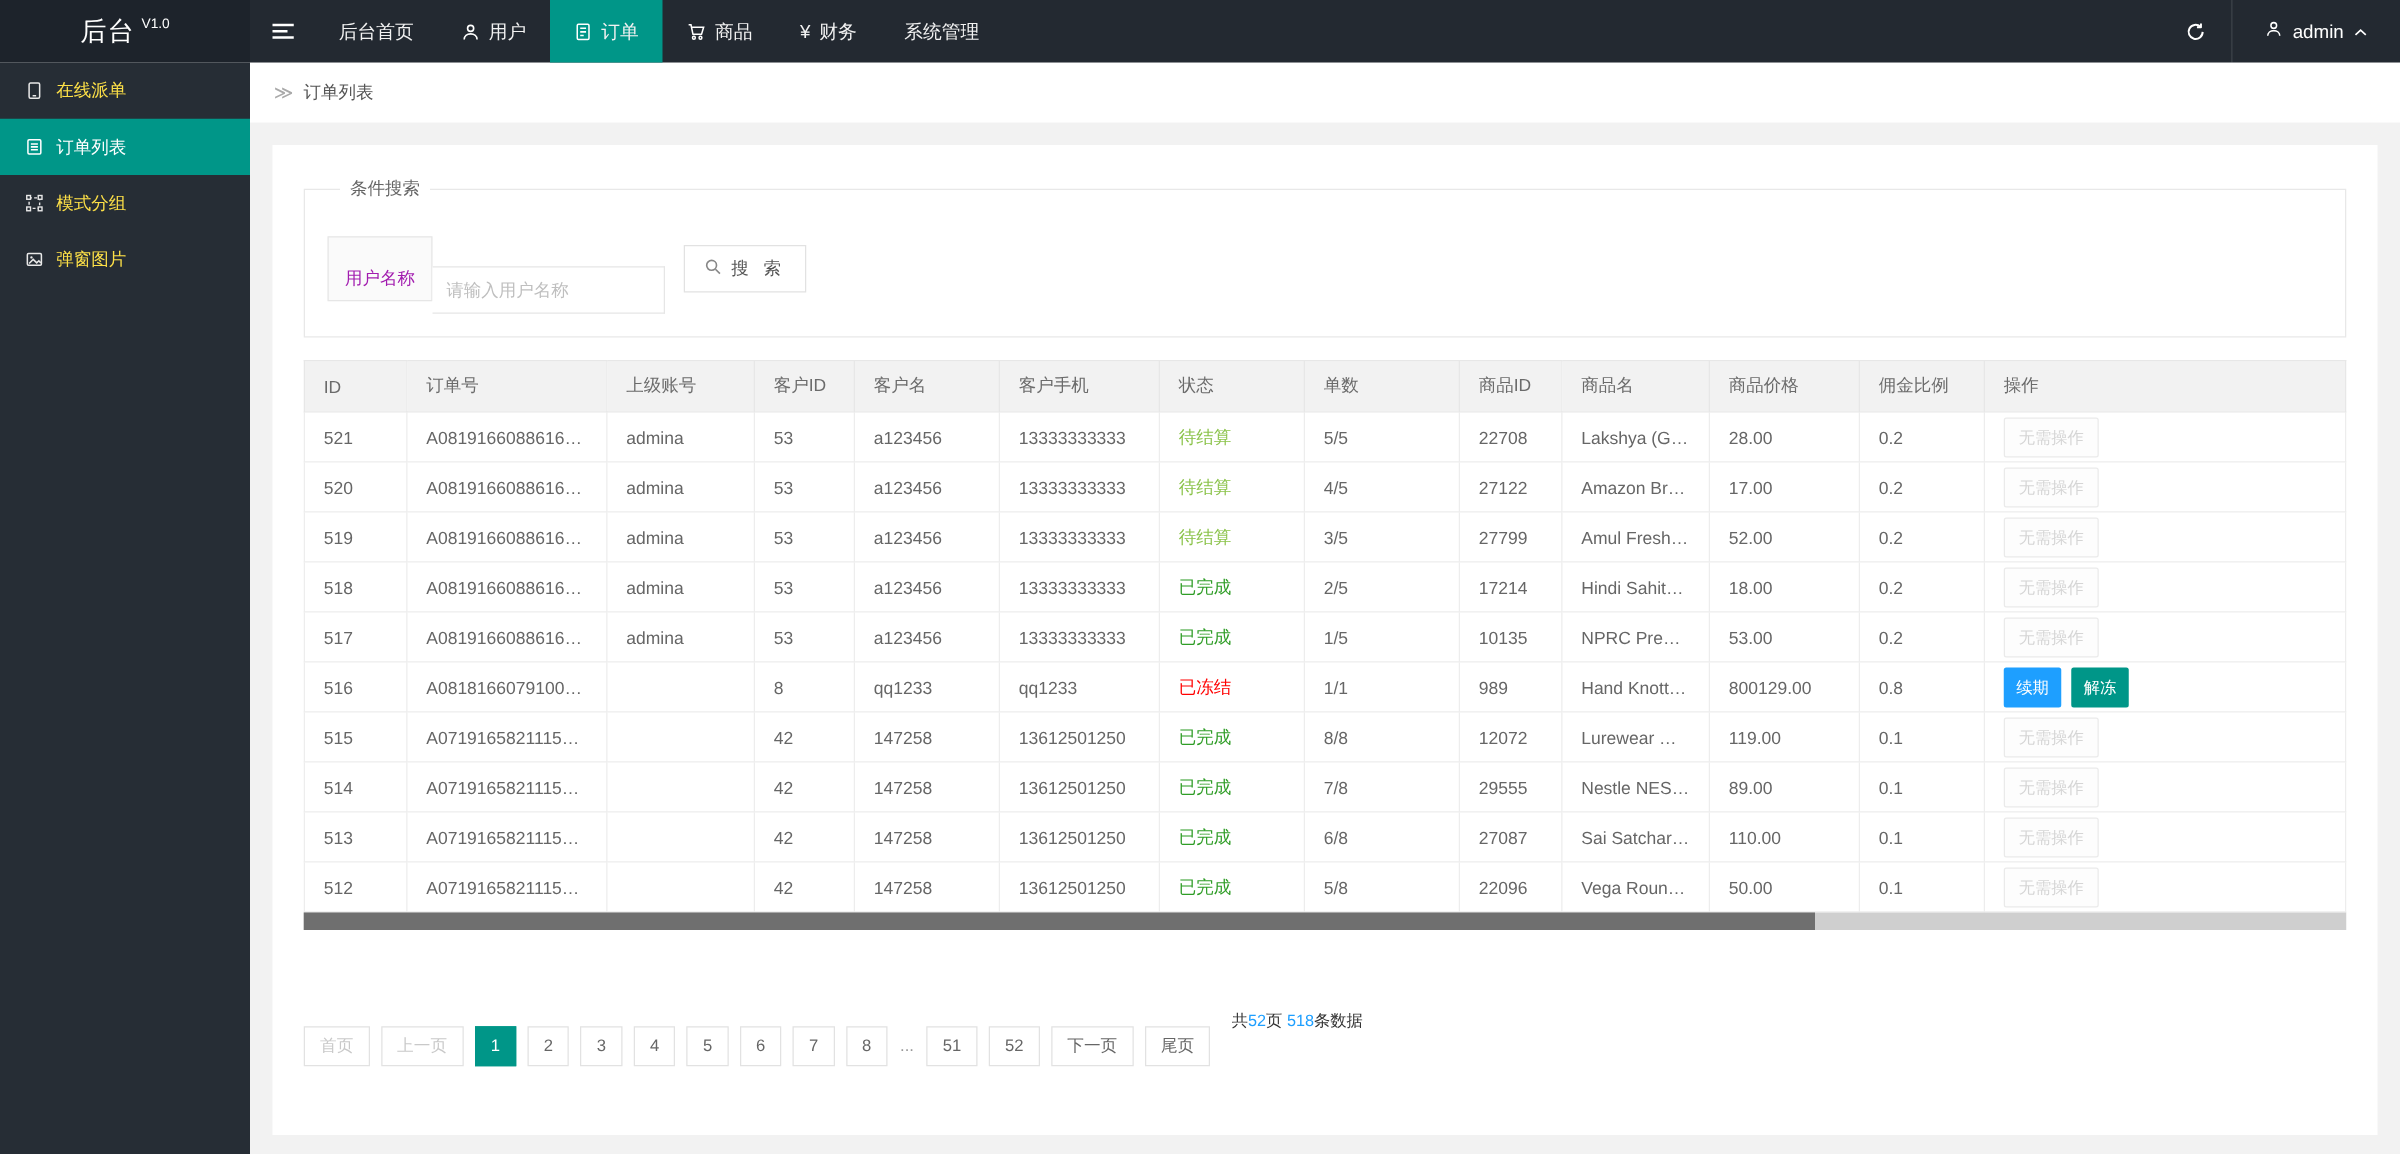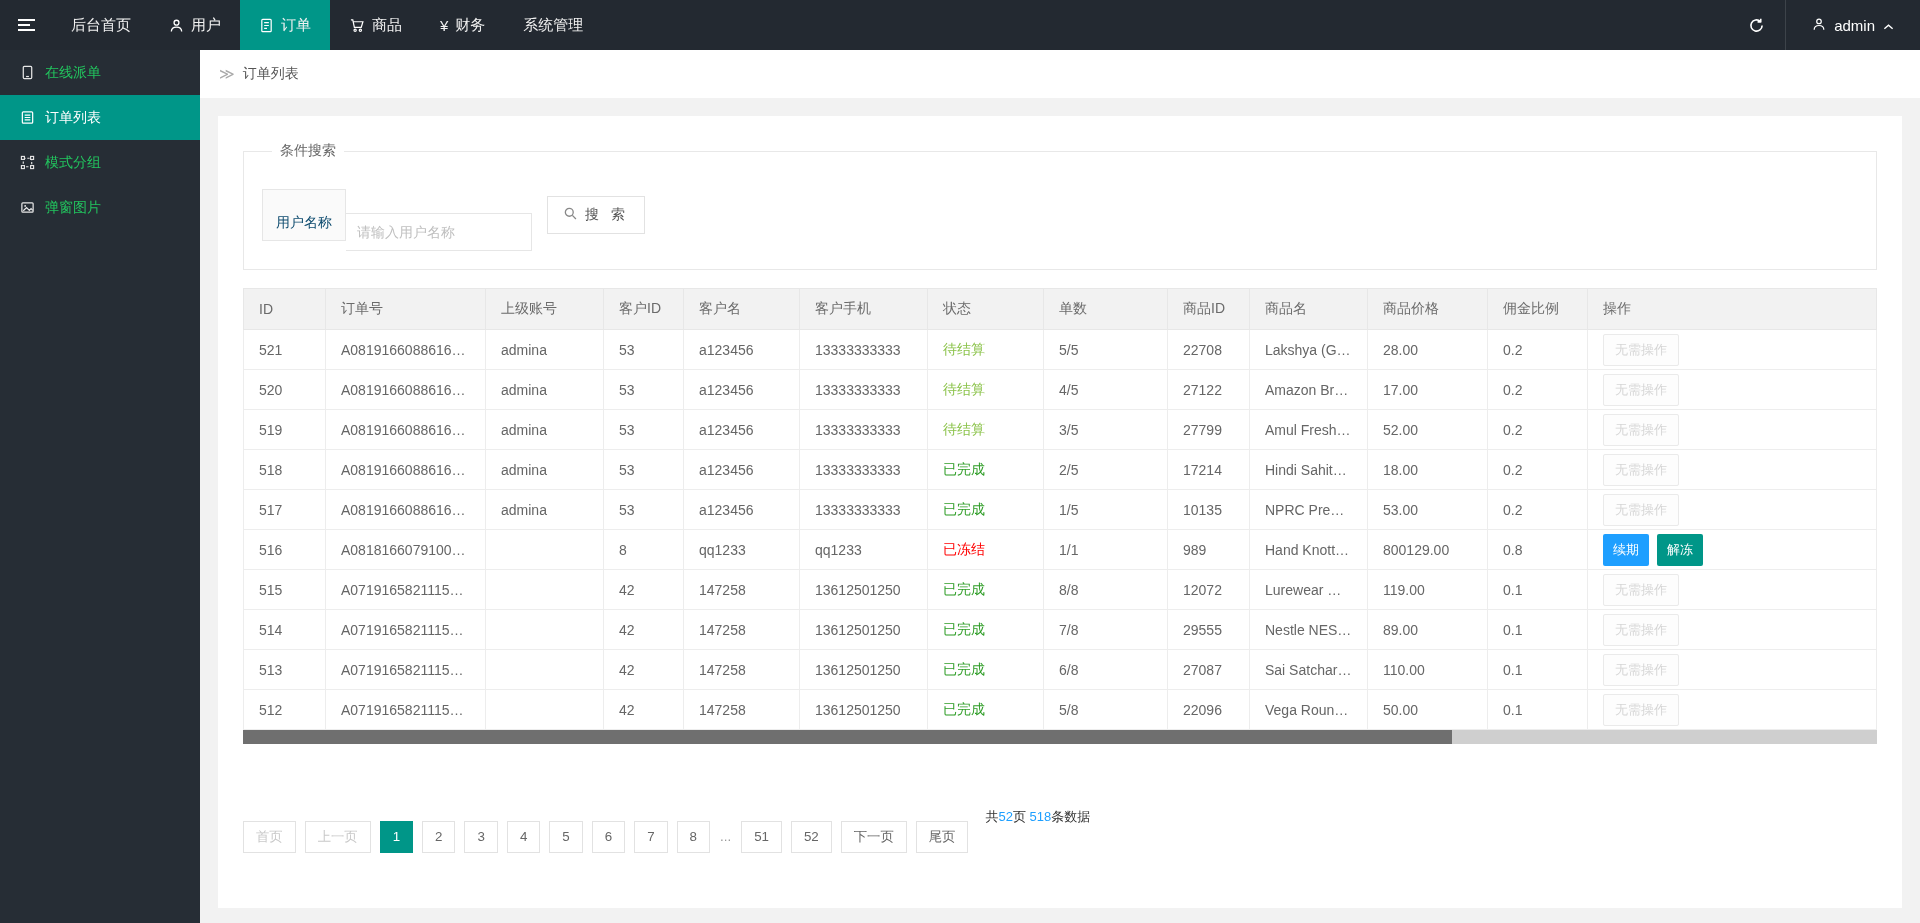--- a/index.html
+++ b/index.html
@@ -16,36 +16,36 @@
   .nav-item.active { background:#009688; }
   .nav-item svg { display:block; }
   .nav-right { margin-left:auto; display:flex; align-items:stretch; }
   .refresh-btn { width:58px; display:flex; align-items:center; justify-content:center; cursor:pointer; color:#fff; }
   .admin-box { display:flex; align-items:center; gap:8px; padding:0 26px; color:#fff; font-size:15px; border-left:1px solid rgba(255,255,255,.12); cursor:pointer; }
 
   
   .sidebar { position:fixed; top:50px; left:0; bottom:0; width:200px; background:#262d35; z-index:10; }
   .side-header { height:48px; background:#3a434e; color:#fff; font-size:14px; display:flex; align-items:center; padding:0 20px; cursor:pointer; }
   .side-header .chev { margin-left:auto; }
-  .side-item { height:45px; display:flex; align-items:center; gap:10px; padding:0 20px; color:#22c55e; font-size:14px; cursor:pointer; }
+  .side-item { height:45px; display:flex; align-items:center; gap:10px; padding:0 20px; color:#fde047; font-size:14px; cursor:pointer; }
   .side-item.active { background:#009688; color:#fff; }
   .side-item svg { display:block; flex:none; }
 
   
   .breadcrumb { position:fixed; top:50px; left:200px; right:0; height:48px; background:#fff; display:flex; align-items:center; padding:0 19px; font-size:14px; color:#555; z-index:5; }
   .breadcrumb .dchev { color:#a9a9a9; font-size:15px; margin-right:8px; }
 
   
   .content { position:absolute; top:98px; left:200px; right:0; bottom:0; background:#f2f2f2; padding:18px 18px 0; overflow:auto; }
   .card { background:#fff; padding:26px 25px 55px; min-height:679px; }
 
   fieldset.search-box { border:1px solid #e8e8e8; padding:14px 18px 18px; }
   fieldset.search-box legend { font-size:14px; color:#666; padding:0 8px; margin-left:10px; }
   .search-row { display:flex; align-items:center; margin-top:4px; }
-  .addon { height:52px; line-height:36px; border:1px solid #e6e6e6; background:#fafafa; padding:14px 13px; font-size:14px; color:#0c4a6e; white-space:nowrap; }
+  .addon { height:52px; line-height:36px; border:1px solid #e6e6e6; background:#fafafa; padding:14px 13px; font-size:14px; color:#a21caf; white-space:nowrap; }
   .search-input { height:38px; width:186px; border:1px solid #e6e6e6; border-left:none; padding:0 11px; font-size:14px; color:#333; outline:none;margin-top:35px; }
   .search-input::placeholder { color:#bfbfbf; }
   .search-btn { margin-left:15px; height:38px; padding:0 15px; border:1px solid #e2e2e2; background:#fff; color:#555; font-size:14px; display:flex; align-items:center; gap:7px; cursor:pointer; letter-spacing:4px; }
 
   
   .table-wrap { margin-top:18px; }
   table.data-table { width:100%; border-collapse:collapse; table-layout:fixed; font-size:14px; }
   .data-table th { background:#f2f2f2; border:1px solid #e7e7e7; height:41px; padding:0 15px; font-weight:400; color:#6b6b6b; text-align:left; white-space:nowrap; overflow:hidden; }
   .data-table td { background:#fff; border:1px solid #ededed; height:40px; padding:0 15px; color:#666; white-space:nowrap; overflow:hidden; text-overflow:ellipsis; }
   .btn-none { display:inline-block; border:1px solid #eaeaea; background:#fdfdfd; color:#d5d5d5; font-size:13px; padding:6px 11px; border-radius:2px; cursor:default; }
@@ -61,20 +61,24 @@
   .page-btn.disabled { color:#c9c9c9; cursor:default; }
   .page-btn.active { background:#009688; border-color:#009688; color:#fff; cursor:default; }
   .page-ellipsis { border:none; color:#999; padding:0 1px; min-width:0; background:transparent; cursor:default; }
   .page-summary { margin-left:8px; color:#333; font-size:13px; }
   .page-summary b { font-weight:400; color:#1E9FFF; }
 </style>
 </head>
 <body>
 
 <div class="navbar">
+  <div class="logo">
+    <span>后台</span>
+    <span class="ver">V1.0</span>
+  </div>
   <div class="hamburger">
       <i></i>
       <i class="mid"></i>
       <i></i>
     </div>
 
   <div class="nav-item">
     <span>后台首页</span>
   </div>
   <div class="nav-item">

